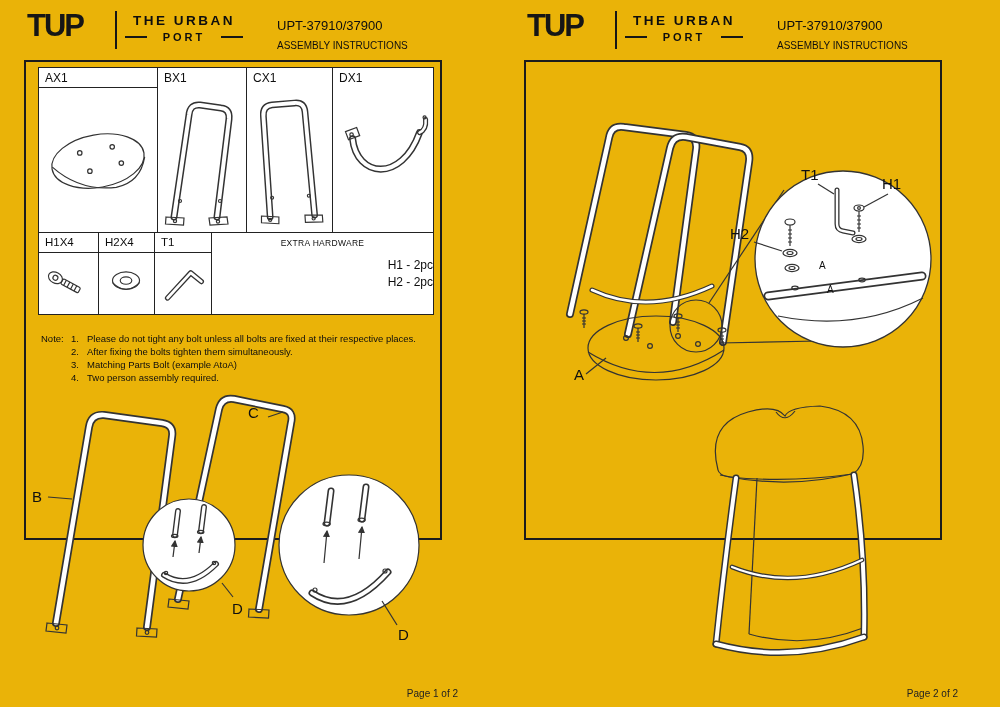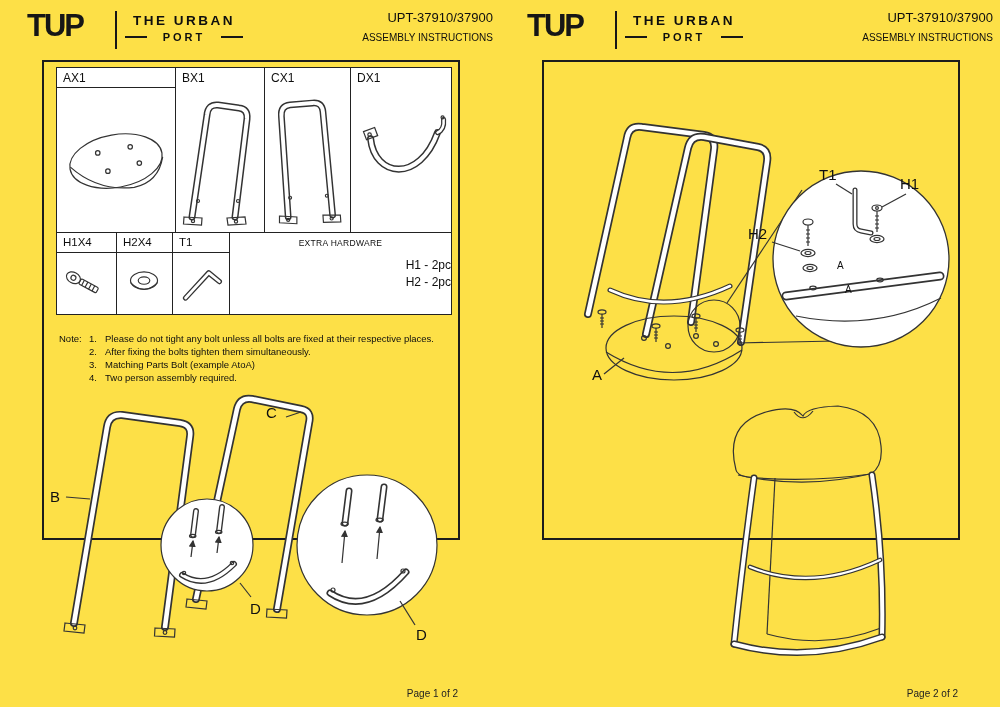--- a/index.html
+++ b/index.html
@@ -1,36 +1,36 @@
 <!DOCTYPE html>
 <html><head>
 <meta charset="utf-8">
 <style>
   * { margin:0; padding:0; box-sizing:border-box; }
   body { background:#ffffff; }
-  .canvas { position:relative; width:1000px; height:707px; background:#fde047;
+  .canvas { position:relative; width:1000px; height:707px; background:#eab308;
             font-family:"Liberation Sans","DejaVu Sans",sans-serif; color:#0e0e0e; overflow:hidden; }
   .page { position:absolute; top:0; width:500px; height:707px; }
   #page1 { left:0; } #page2 { left:500px; }
 
   
   .hdr { position:absolute; left:25px; top:6px; width:462px; height:50px; }
   .logo { position:absolute; left:2px; top:2px; font-size:31px; font-weight:900; letter-spacing:-2px; color:#161616; }
   .hdr-div { position:absolute; left:90px; top:5px; width:2px; height:38px; background:#161616; }
   .brand { position:absolute; left:100px; top:7px; width:118px; text-align:center; }
   .brand-top { font-size:13.5px; font-weight:700; letter-spacing:2.5px; white-space:nowrap; }
   .brand-bottom { display:flex; align-items:center; justify-content:center; gap:16px; margin-top:3px; }
   .brand-bottom .word { font-size:11px; font-weight:700; letter-spacing:3px; }
   .dash { display:inline-block; width:24px; height:2px; background:#161616; }
-  .titleblock { position:absolute; left:252px; top:4px; width:216px; text-align:right; }
+  .titleblock { position:absolute; left:252px; top:12px; width:216px; text-align:left; }
   .model { font-size:13px; }
   .doc-title { font-size:10px; margin-top:7px; }
 
   
-  .box { position:absolute; left:42px; top:60px; width:418px; height:480px; border:2px solid #1c1c1c; }
+  .box { position:absolute; left:24px; top:60px; width:418px; height:480px; border:2px solid #1c1c1c; }
   .page-num { position:absolute; right:42px; top:688px; font-size:10px; color:#222; }
 
   
   .parts-table { position:absolute; left:12px; top:5px; width:396px; border:1px solid #222; background:#fff; }
   .pt-row1 { display:grid; grid-template-columns:119px 89px 86px 1fr; height:164px; }
   .pt-row2 { display:grid; grid-template-columns:60px 56px 57px 1fr; height:82px; border-top:1px solid #222; }
   .pt-cell { position:relative; border-right:1px solid #222; }
   .pt-cell:last-child { border-right:none; }
   .cell-head { height:20px; padding:3px 0 0 6px; font-size:12px; }
   .cell-head.rule { border-bottom:1px solid #222; }

